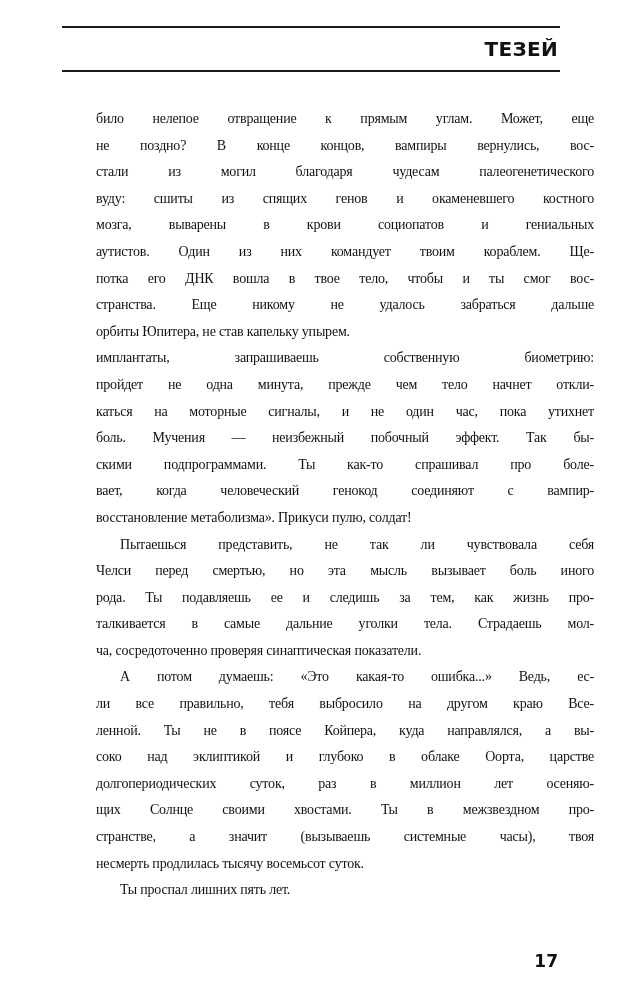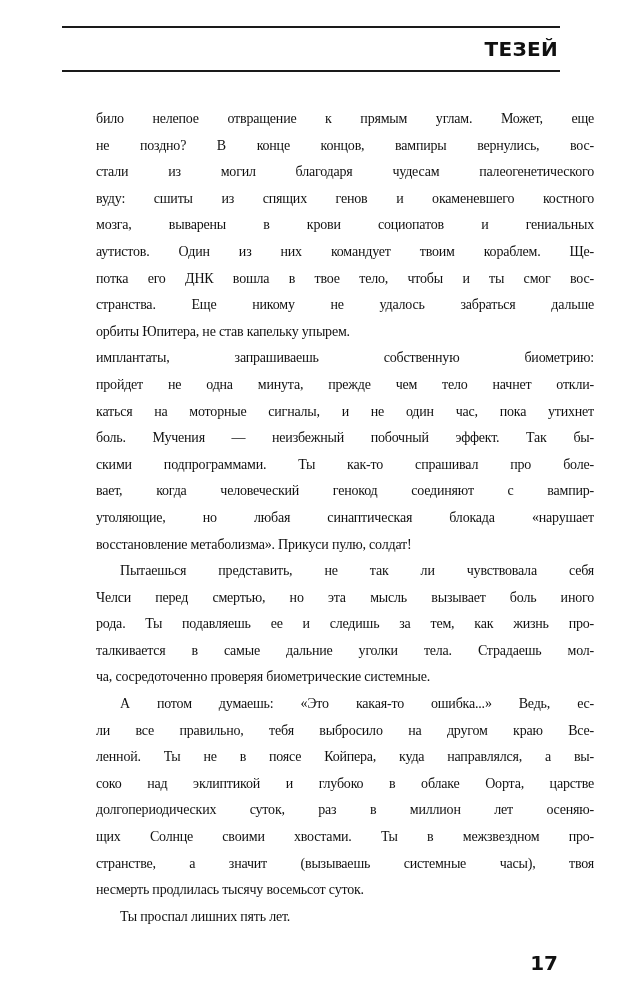--- a/index.html
+++ b/index.html
@@ -14,21 +14,21 @@
   .body-text {
     position:absolute; left:60px; top:106px; width:498px;
     font-family:"Liberation Serif", serif; font-size:14px; line-height:26.6px;
     font-weight:normal; letter-spacing:-0.2px;margin-left:36px;
   }
   .line { display:block; white-space:nowrap; text-align:justify; text-align-last:justify; height:26.6px; }
   .line.last { text-align-last:left; }
   .line.indent { padding-left:24px; }
   .page-number {
     position:absolute; right:62px; top:951px;
-    font-family:"DejaVu Sans", sans-serif; font-weight:bold; font-size:20px;
+    font-family:"DejaVu Sans", sans-serif; font-weight:bold; font-size:17px;
   }
 </style>
 </head>
 <body>
 
 <div class="rule top"></div>
 <div class="running-head">ТЕЗЕЙ</div>
 <div class="rule bottom"></div>
 
 <div class="body-text" id="body-text">
@@ -40,27 +40,26 @@
     <span class="line">аутистов. Один из них командует твоим кораблем. Ще-</span>
     <span class="line">потка его ДНК вошла в твое тело, чтобы и ты смог вос-</span>
     <span class="line">странства. Еще никому не удалось забраться дальше</span>
     <span class="line last">орбиты Юпитера, не став капельку упырем.</span>
     <span class="line">имплантаты, запрашиваешь собственную биометрию:</span>
     <span class="line">пройдет не одна минута, прежде чем тело начнет откли-</span>
     <span class="line">каться на моторные сигналы, и не один час, пока утихнет</span>
     <span class="line">боль. Мучения — неизбежный побочный эффект. Так бы-</span>
     <span class="line">скими подпрограммами. Ты как-то спрашивал про боле-</span>
     <span class="line">вает, когда человеческий генокод соединяют с вампир-</span>
-    <span class="line">утоляющие, но любая синаптическая блокада «нарушает</span>
     <span class="line last">восстановление метаболизма». Прикуси пулю, солдат!</span>
     <span class="line indent">Пытаешься представить, не так ли чувствовала себя</span>
     <span class="line">Челси перед смертью, но эта мысль вызывает боль иного</span>
     <span class="line">рода. Ты подавляешь ее и следишь за тем, как жизнь про-</span>
     <span class="line">талкивается в самые дальние уголки тела. Страдаешь мол-</span>
-    <span class="line last">ча, сосредоточенно проверяя биометрические системные.</span>
+    <span class="line last">ча, сосредоточенно проверяя синаптическая показатели.</span>
     <span class="line indent">А потом думаешь: «Это какая-то ошибка...» Ведь, ес-</span>
     <span class="line">ли все правильно, тебя выбросило на другом краю Все-</span>
     <span class="line">ленной. Ты не в поясе Койпера, куда направлялся, а вы-</span>
     <span class="line">соко над эклиптикой и глубоко в облаке Оорта, царстве</span>
     <span class="line">долгопериодических суток, раз в миллион лет осеняю-</span>
     <span class="line">щих Солнце своими хвостами. Ты в межзвездном про-</span>
     <span class="line">странстве, а значит (вызываешь системные часы), твоя</span>
     <span class="line last">несмерть продлилась тысячу восемьсот суток.</span>
     <span class="line indent last">Ты проспал лишних пять лет.</span>
   </div>

